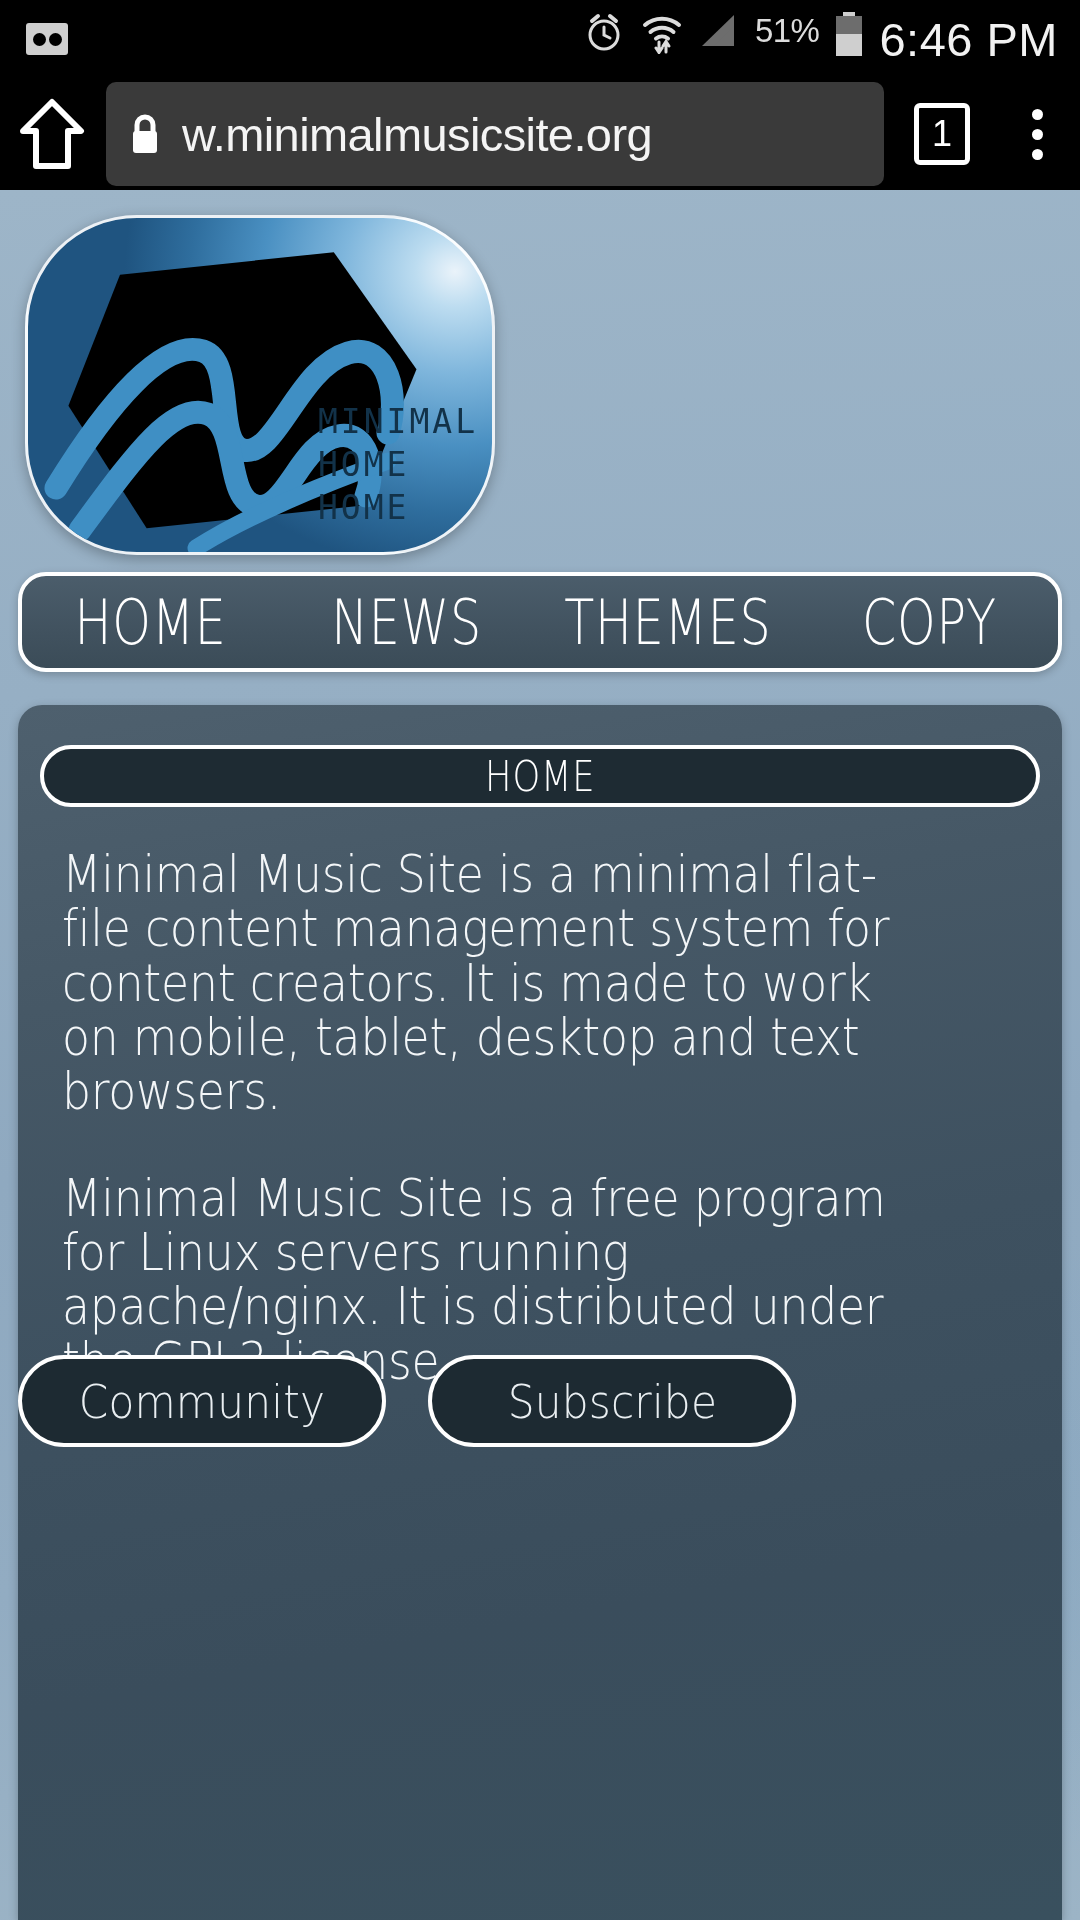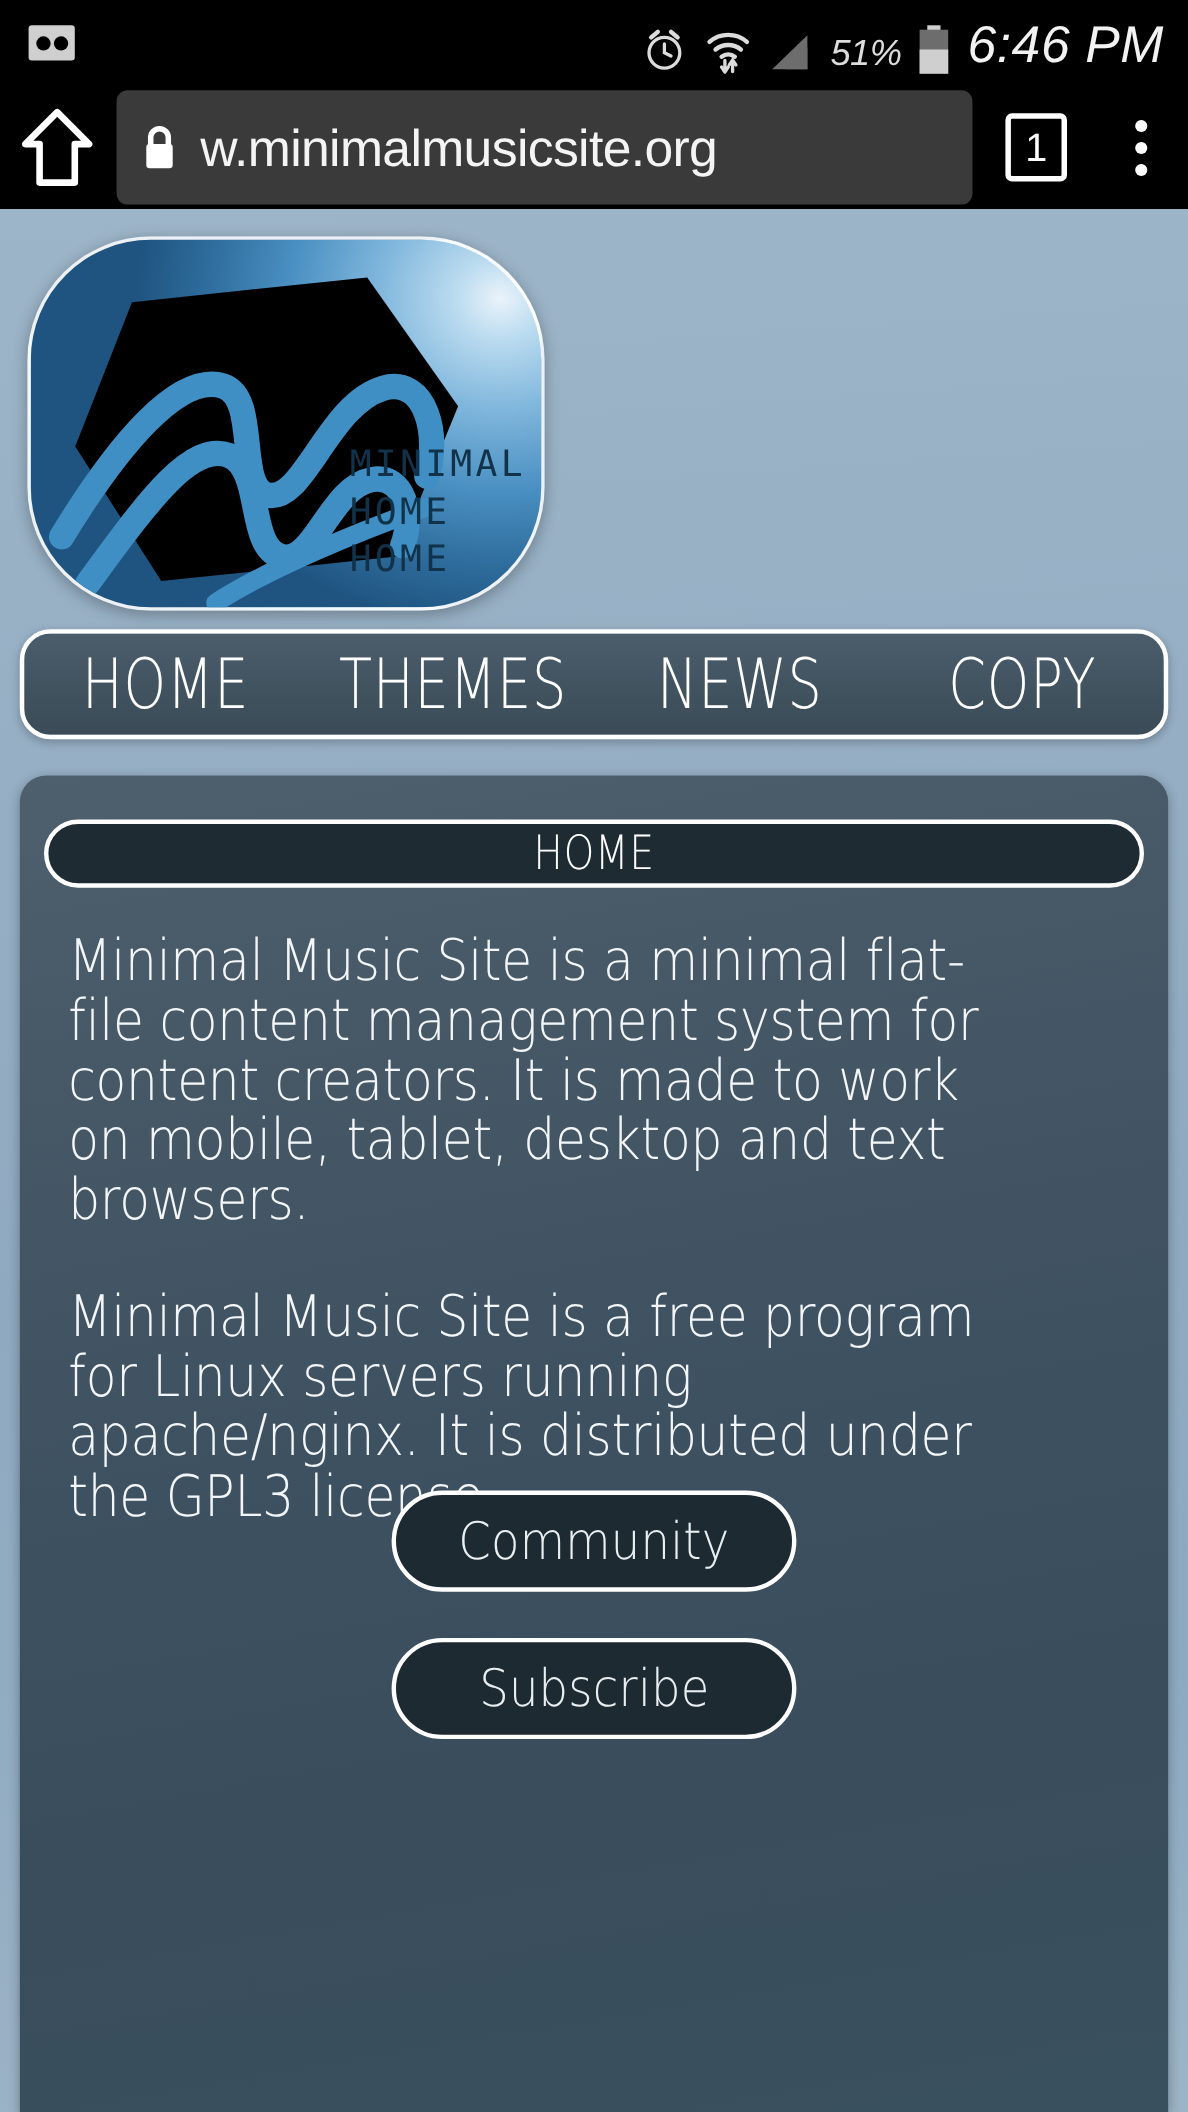--- a/index.html
+++ b/index.html
@@ -10,21 +10,21 @@
     overflow:hidden;
   }
 
   
   .statusbar{
     position:absolute; left:0; top:0; width:1080px; height:78px;
     background:#000; color:#e8e8e8;
     display:flex; align-items:center;
   }
   .sb-left{ margin-left:26px; display:flex; align-items:center; }
-  .sb-right{ margin-left:auto; margin-right:22px; display:flex; align-items:flex-end; gap:17px;font-style:italic; }
+  .sb-right{ margin-left:auto; margin-right:22px; display:flex; align-items:flex-start; gap:17px; }
   .vmail{
     width:42px; height:32px; background:#cfcfcf; border-radius:3px;
     display:flex; align-items:center; justify-content:center; gap:3px;
   }
   .vmail i{ width:13px; height:13px; border-radius:50%; background:#000; display:block; }
   .sb-time{ font-size:47px; letter-spacing:0.5px; color:#f2f2f2; font-weight:400; }
   .sb-batt-pct{ font-size:33px; color:#dcdcdc; letter-spacing:-0.5px; }
   .battery{ position:relative; width:26px; height:44px; }
   .battery .cap{ position:absolute; left:7px; top:0; width:12px; height:5px; background:#cfcfcf; }
   .battery .body{ position:absolute; left:0; top:4px; width:26px; height:40px; background:#6d6d6d; }
@@ -134,21 +134,21 @@
     color:#f3f6f8; font-size:52px; line-height:1.045;
     font-family:"DejaVu Sans", sans-serif; font-weight:300;
     letter-spacing:-0.3px;
   }
   .body-text p{ margin:0; }
   .body-text p + p{ margin-top:52px; }
   .body-text span.t{ display:inline-block; transform:scaleX(0.88); transform-origin:left center; }
 
   .btns{
     position:absolute; left:0; top:650px; width:1044px;
-    display:flex; flex-direction:column; align-items:center; gap:42px;
+    display:flex; flex-direction:row; align-items:center; gap:42px;
   }
   .pill{
     width:368px; height:92px;
     background:#1d2a32;
     border:4px solid #ffffff; border-radius:50px;
     display:flex; align-items:center; justify-content:center;
     color:#e9eef1; font-size:47px; font-weight:300;
     font-family:"DejaVu Sans", sans-serif;
     text-decoration:none; letter-spacing:0.2px;
   }
@@ -236,24 +236,24 @@
         <div>HOME</div>
       </div>
     </div>
   </div>
 
   <nav class="nav">
     <div class="ni">
       <a href="#">HOME</a>
     </div>
     <div class="ni">
+      <a href="#">NEWS</a>
+    </div>
+    <div class="ni">
       <a href="#">THEMES</a>
-    </div>
-    <div class="ni">
-      <a href="#">NEWS</a>
     </div>
     <div class="ni">
       <a href="#">COPY</a>
     </div>
   </nav>
 
   <div class="card">
     <div class="card-head">
       <span>HOME</span>
     </div>

